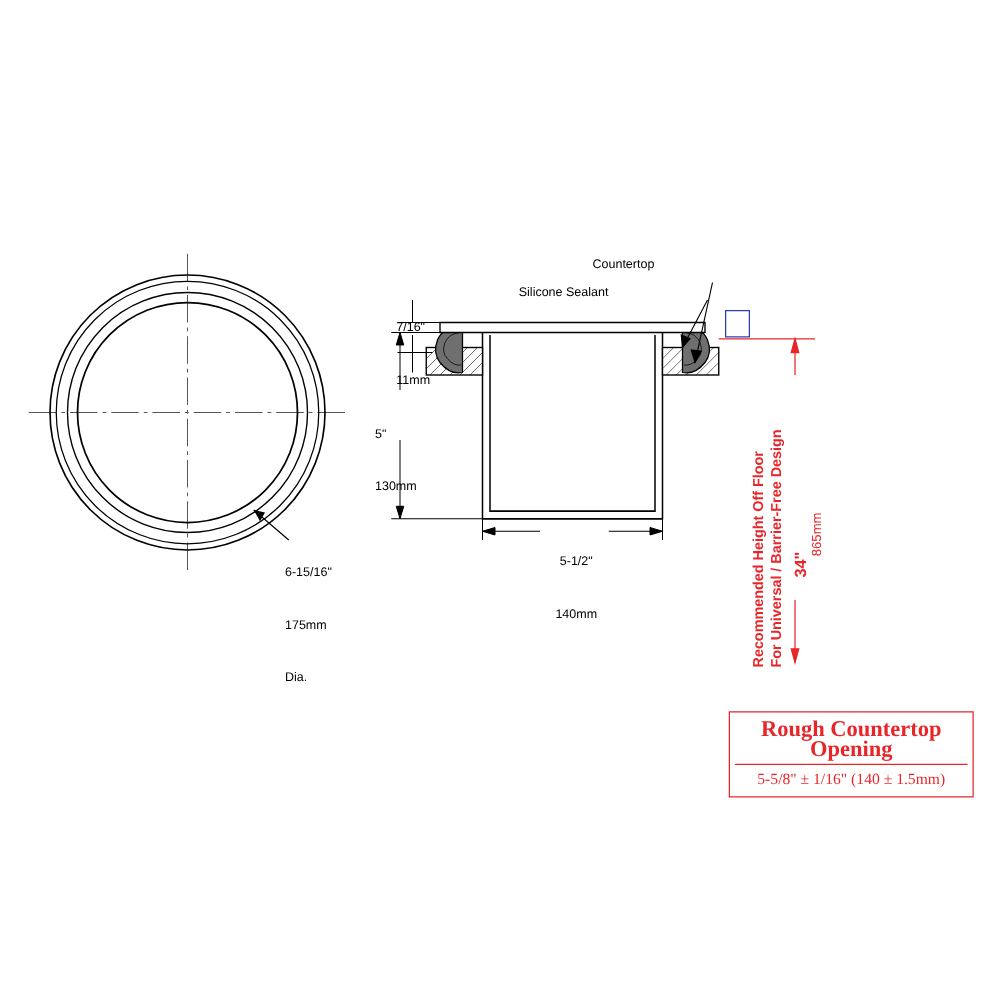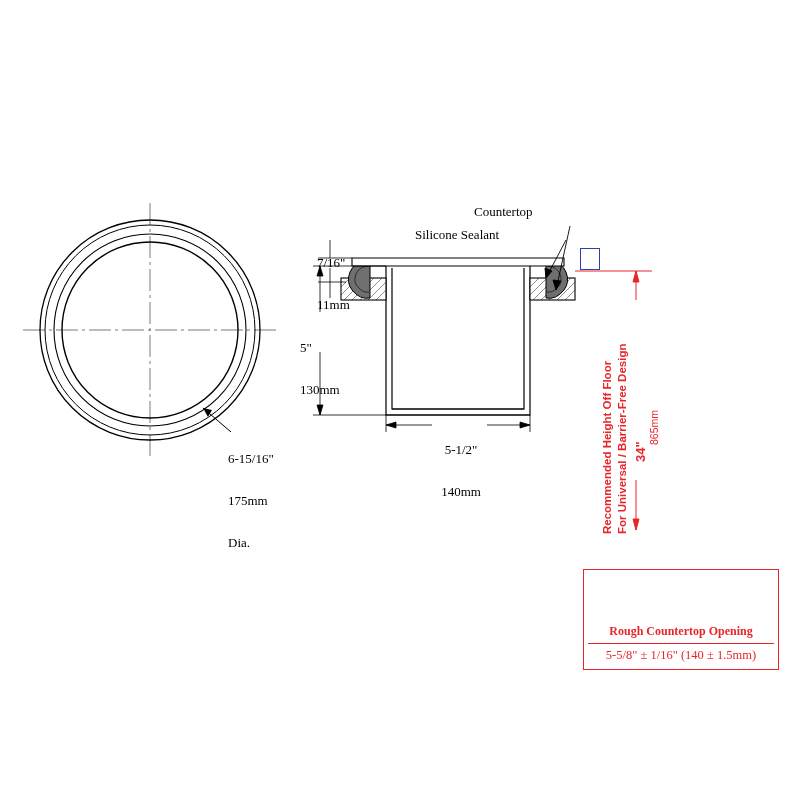--- a/index.html
+++ b/index.html
@@ -47,45 +47,44 @@
     border: 1px solid #e8262a;
     box-sizing: border-box;
     padding: 5px 4px 6px 4px;
     text-align: center;
     color: #e8262a;
     background: #ffffff;
   }
   #note-box .note-title {
     font-family: "Liberation Serif", serif;
     font-weight: bold;
-    font-size: 12px;
+    font-size: 18px;
     line-height: 16px;
     border-bottom: 1px solid #e8262a;
     padding-bottom: 4px;
     margin-bottom: 4px;
-    margin-top: 48px;
   }
   #note-box .note-sub {
     font-family: "Liberation Serif", serif;
     font-size: 12.5px;
     line-height: 15px;
   }
   .ada-box {
     position: absolute;
     left: 580px;
     top: 248px;
     width: 20px;
     height: 22px;
     border: 1px solid #2b3fb0;
     box-sizing: border-box;
     background: #ffffff;
   }
   .dia-serif {
-    font-family: Liberation Serif, serif;
-    font-size: 13px;
+    font-family: Liberation Sans, sans-serif;
+    font-size: 10px;
     line-height: 14px;
     text-align: center;
   }
 </style>
 </head>
 <body>
 
 <svg id="sheet" viewBox="0 0 800 800" xmlns="http://www.w3.org/2000/svg">
 
   <g>

